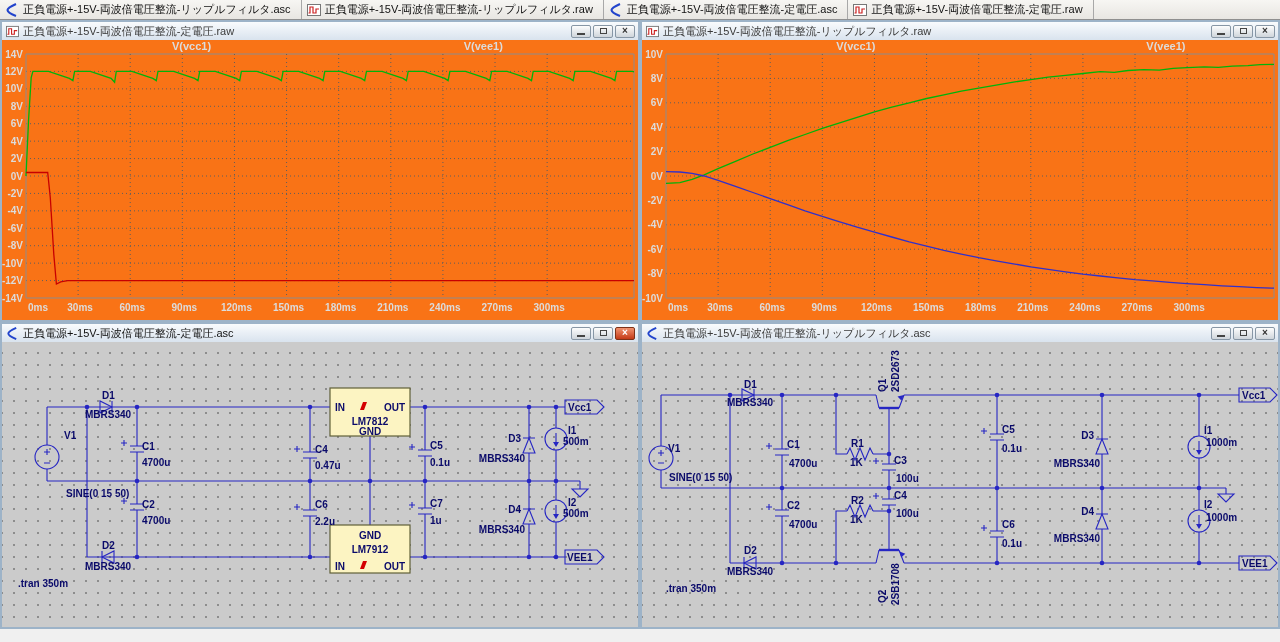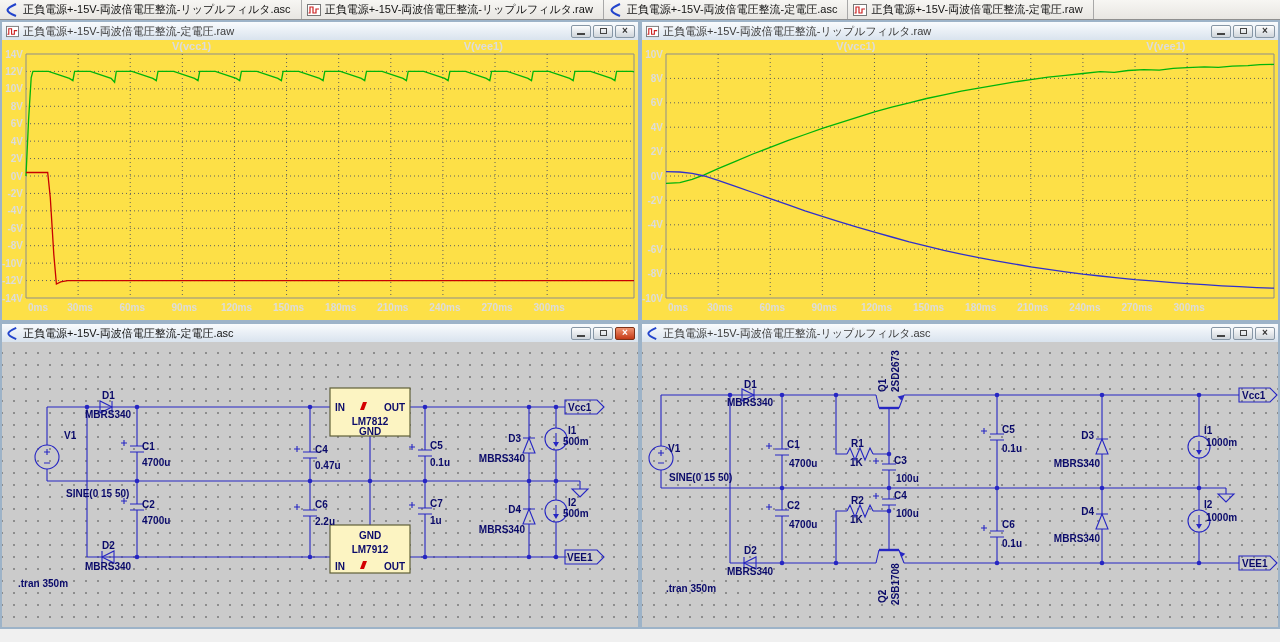--- a/index.html
+++ b/index.html
@@ -19,21 +19,21 @@
   .titlebar .t{flex:1;overflow:hidden;white-space:nowrap}
   .btns{display:flex;gap:2px;padding-right:1px}
   .btn{width:20px;height:13px;border:1px solid #8796a5;border-radius:2px;
        background:linear-gradient(#fdfdfd,#cfd5db);display:flex;align-items:center;justify-content:center;box-sizing:border-box}
   .btn-close-red{background:linear-gradient(#f1926f,#c43a17);border-color:#7e3117}
   .g-min{width:8px;height:2px;background:#444;margin-top:6px}
   .g-max{width:7px;height:6px;border:1px solid #444;box-sizing:border-box}
   .g-x{font-size:10px;font-weight:bold;color:#333;line-height:1}
   .btn-close-red .g-x{color:#fff}
   
-  .plotwrap{background:#fde047}
+  .plotwrap{background:#f97316}
   svg.plot{display:block}
   svg.plot text{font:700 10px "Liberation Sans",sans-serif;fill:#dcdcdc}
   svg.plot text.legend{font-size:11px;font-weight:700}
   svg.plot line.grid{stroke:#5e5e5e;stroke-dasharray:1 3}
   svg.plot line.ax{stroke:#8d8d8d}
   svg.plot polyline{fill:none;stroke-width:1.3}
   
   .schwrap{background-color:#cbcbcb;
      background-image:radial-gradient(circle,#8d8d8d 0.8px,transparent 1.1px);
      background-size:12px 12px;background-position:6px 5px}

